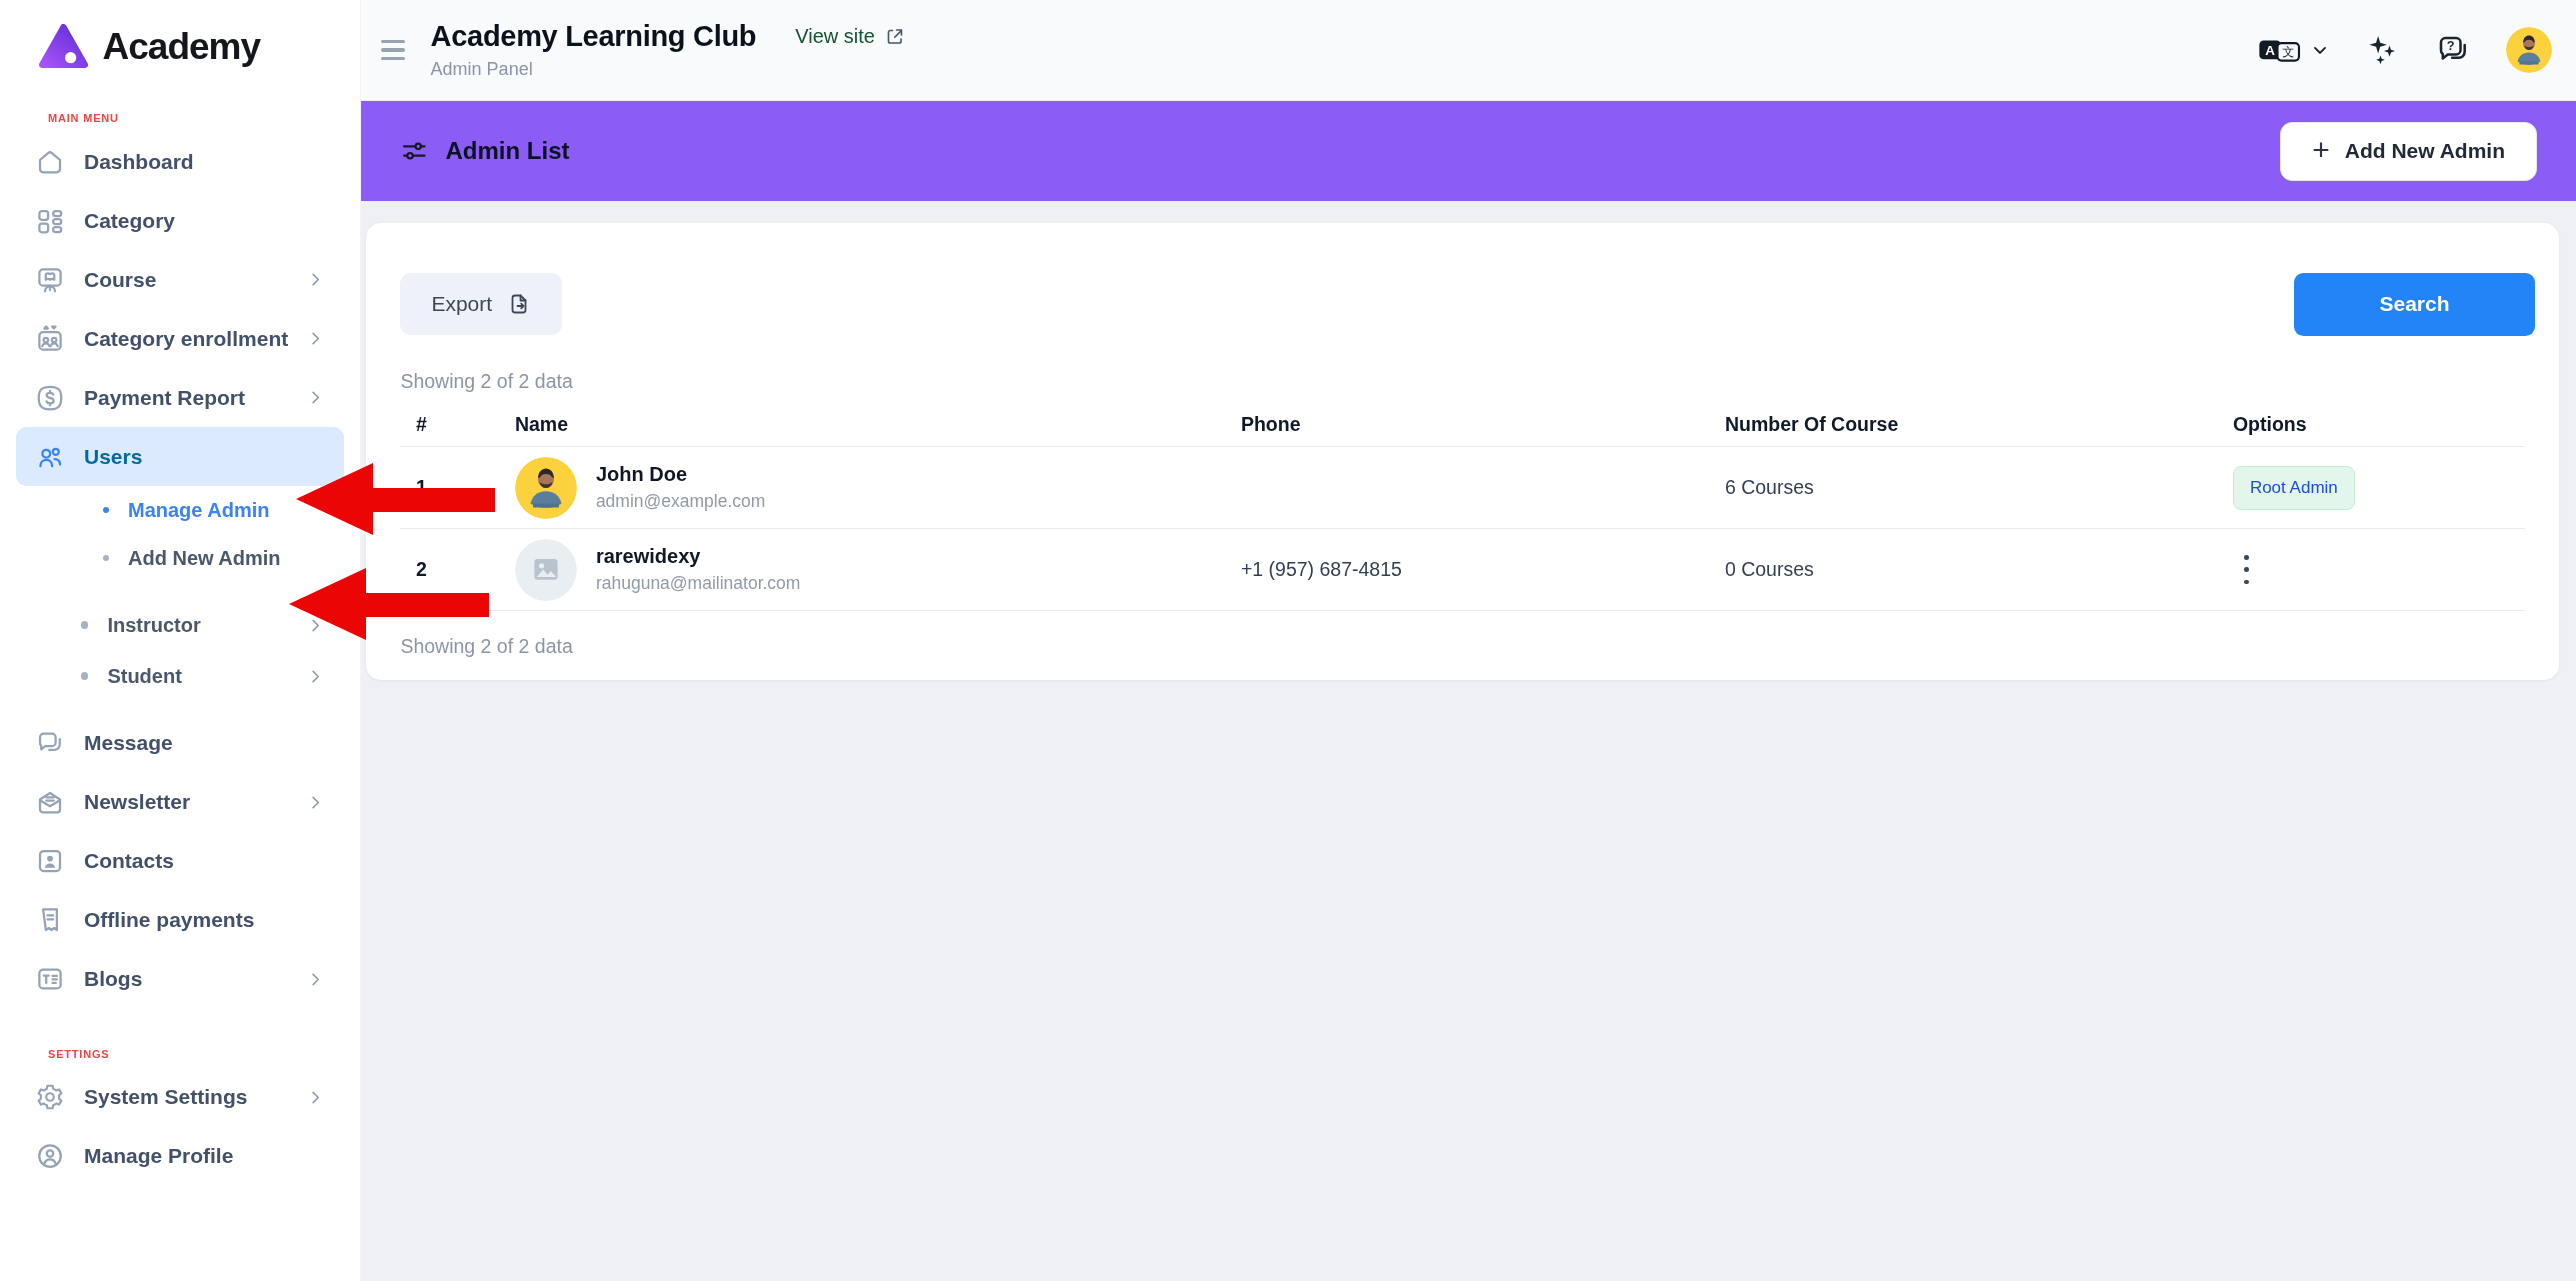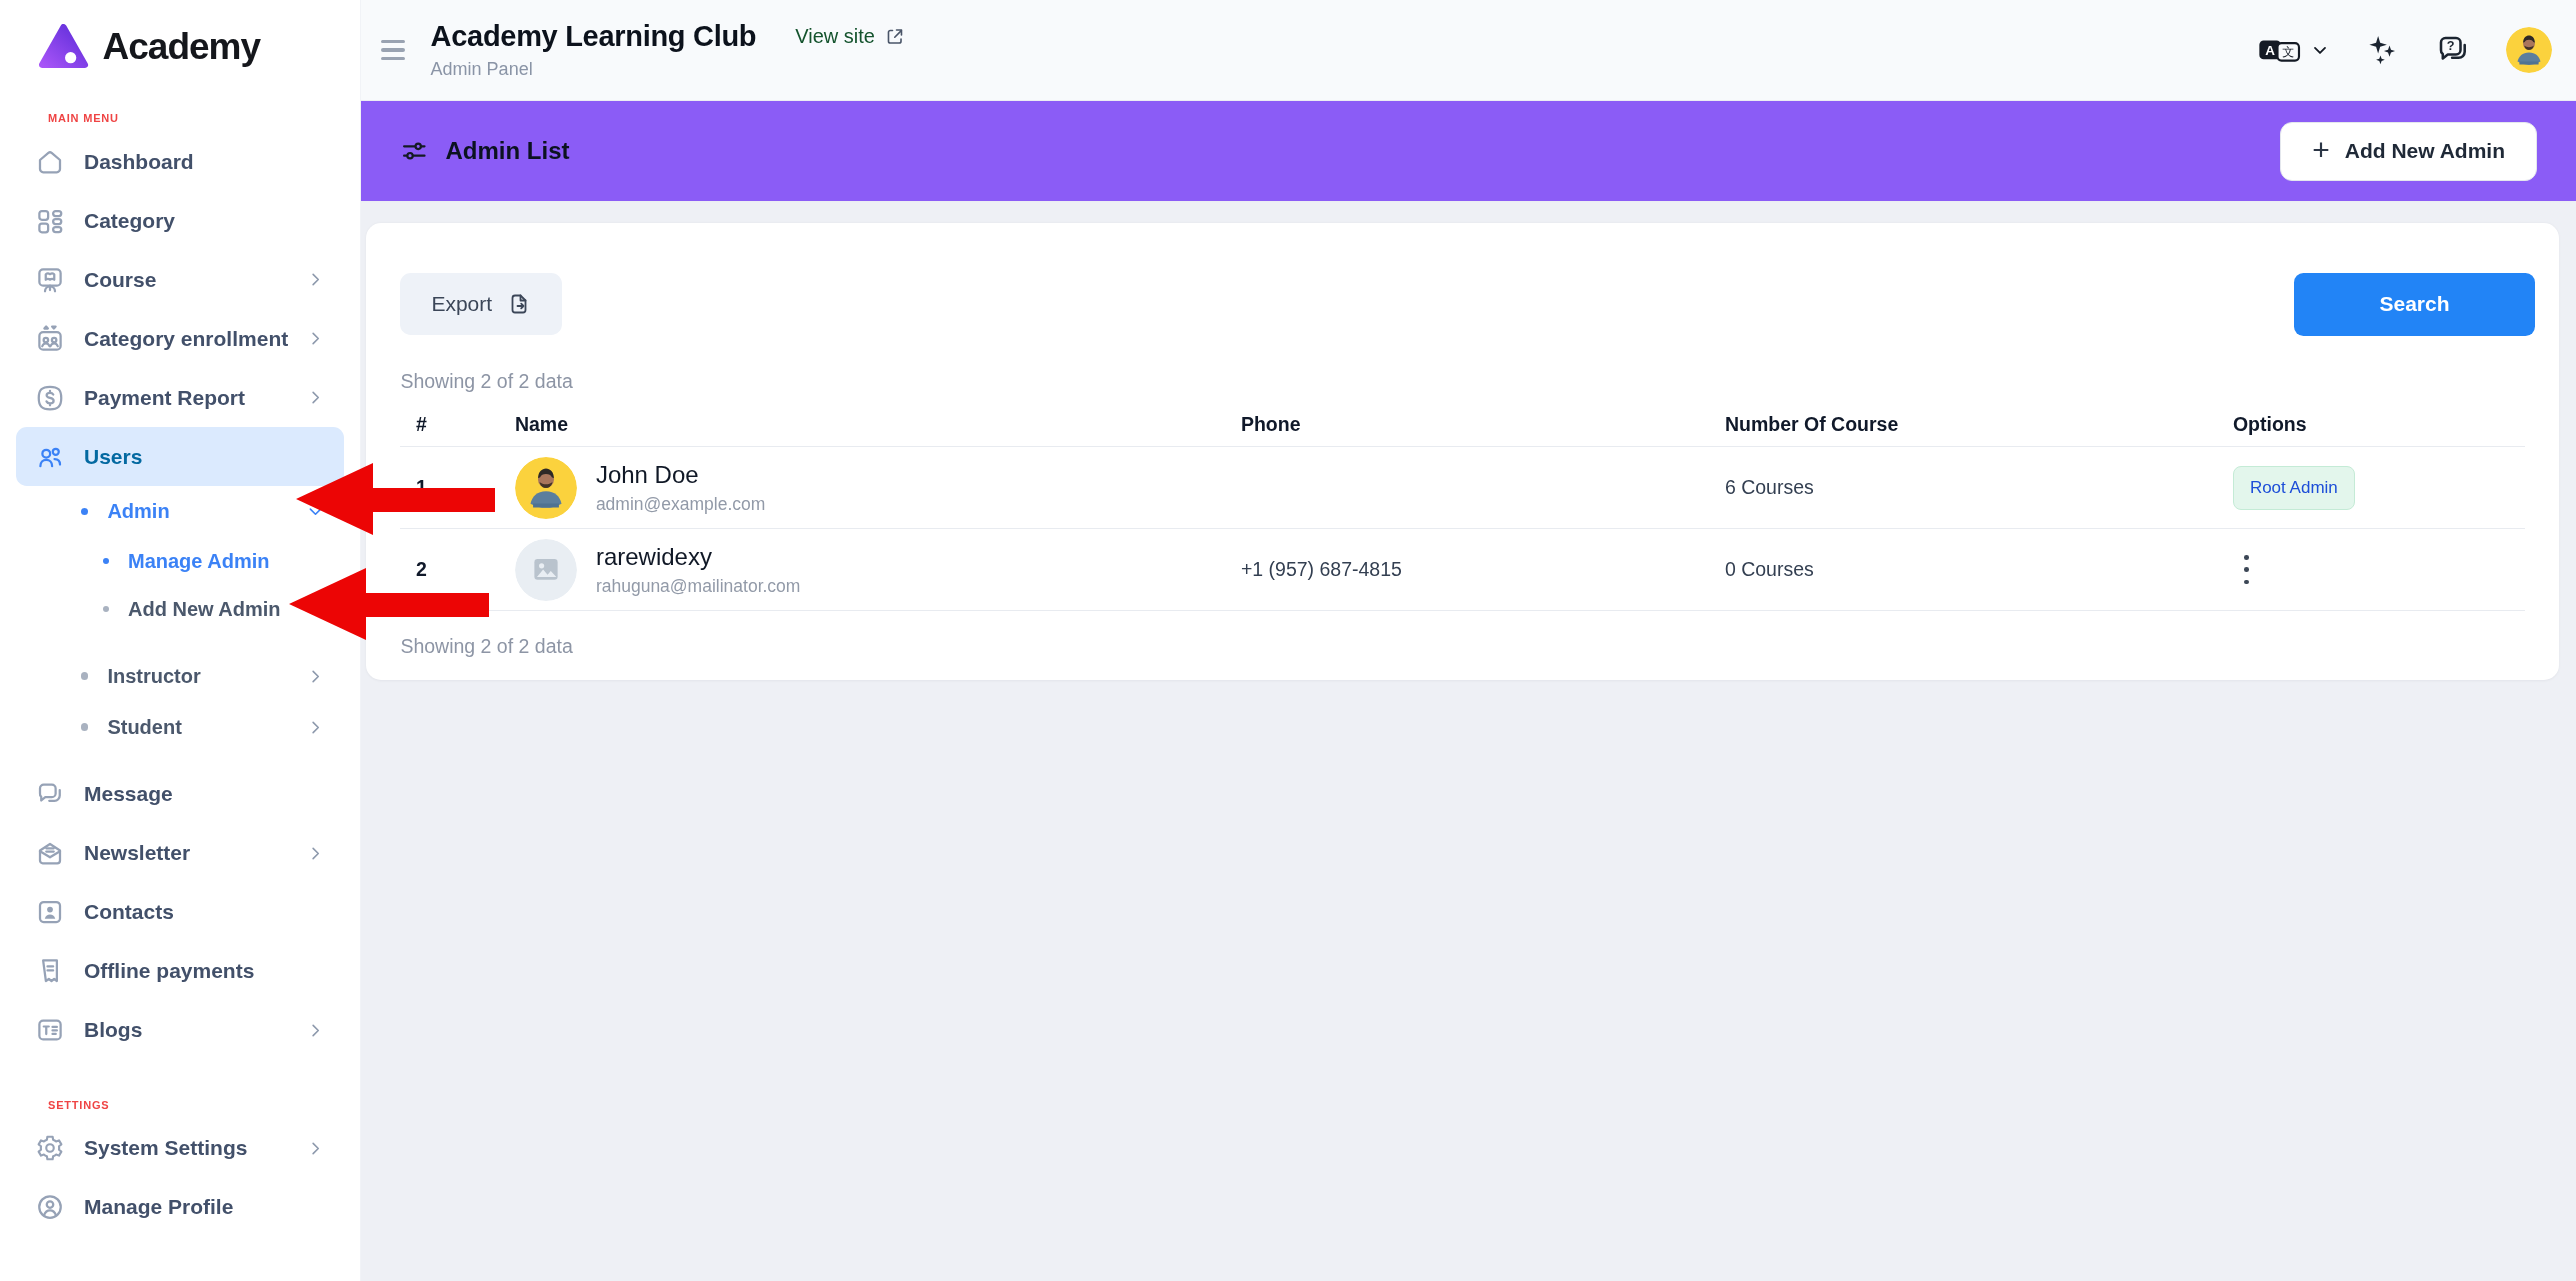--- a/index.html
+++ b/index.html
@@ -74,21 +74,21 @@
   .search-btn { width:241px; height:63px; background:#2284f6; color:#fff; border:none; border-radius:9.4px; font-size:21px; font-weight:700; font-family:inherit; cursor:pointer; }
   .showing { margin:34px 34px 0; font-size:19.5px; color:#8d95a5; }
   .showing.bottom { margin-top:24px; }
   .tgrid { display:grid; grid-template-columns:99px 726px 484px 508px 1fr; align-items:center; margin:0 34px; padding-left:15.5px; }
   .thead { height:44px; margin-top:10.8px; border-bottom:1.3px solid #e8ebf0; font-size:19.5px; font-weight:700; color:#10192a; }
   .trow { height:82px; border-bottom:1.3px solid #e8ebf0; }
   .cell-num { font-size:19.5px; font-weight:700; color:#10192a; }
   .name-cell { display:flex; align-items:center; gap:19px; }
   .row-avatar { width:62px; height:62px; border-radius:50%; overflow:hidden; flex-shrink:0; }
   .row-avatar svg { width:100%; height:100%; display:block; }
-  .nm { font-size:24px; font-weight:400; color:#101826; }
+  .nm { font-size:20px; font-weight:700; color:#101826; }
   .em { font-size:17.5px; color:#929aa8; margin-top:4.7px; }
   .cell-plain { font-size:19.5px; color:#333f51; }
   .badge { display:inline-block; padding:11px 16px; font-size:17px; color:#1d4ed8; background:#e3f6ec; border:1.3px solid #c4ebd6; border-radius:8px; }
   .kebab { display:flex; flex-direction:column; gap:7.4px; width:27px; align-items:center; cursor:pointer; padding:4px 0; }
   .kebab i { width:4.7px; height:4.7px; border-radius:50%; background:#3c4756; }
   
   .arrow-head { position:absolute; width:0; height:0; border-top:36px solid transparent; border-bottom:36px solid transparent; border-right:77px solid #ec0505; z-index:40; }
   .arrow-shaft { position:absolute; width:124px; height:23.5px; background:#ec0505; z-index:40; }
   #arrow1-head { left:296px; top:463px; }
   #arrow1-shaft { left:371px; top:488px; }
@@ -194,29 +194,20 @@
       <svg viewBox="0 0 24 24" fill="none" stroke="currentColor" stroke-width="1.8" stroke-linecap="round">
           <circle cx="9" cy="9.3" r="3.1"></circle>
           <path d="M4.3 19.3 c0-3.1 2-5 4.7-5 s4.7 1.9 4.7 5"></path>
           <circle cx="16.6" cy="7.8" r="2.4"></circle>
           <path d="M15.6 13.6 c2.9 0 4.4 1.8 4.4 4.4"></path>
         </svg>
     </span>
     <span class="nav-label">Users</span>
   </div>
 
-  <div class="nav-sub lvl1 blue">
-    <span class="bullet"></span>
-    <span class="sub-label">Admin</span>
-    <span class="nav-chevron down" style="margin-left:auto">
-        <svg viewBox="0 0 24 24" fill="none" stroke="currentColor" stroke-width="2" stroke-linecap="round" stroke-linejoin="round">
-          <path d="M9 5.5 L15.5 12 L9 18.5"></path>
-        </svg>
-      </span>
-  </div>
 
   <div class="nav-sub lvl2 blue">
     <span class="bullet"></span>
     <span class="sub-label">Manage Admin</span>
   </div>
 
   <div class="nav-sub lvl2">
     <span class="bullet"></span>
     <span class="sub-label">Add New Admin</span>
   </div>

